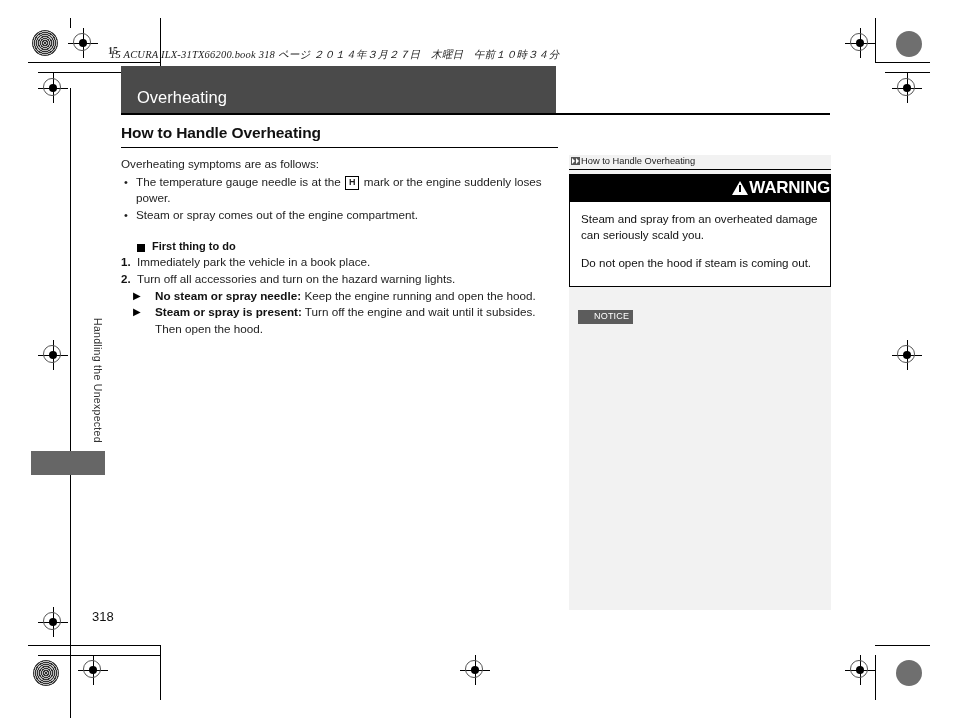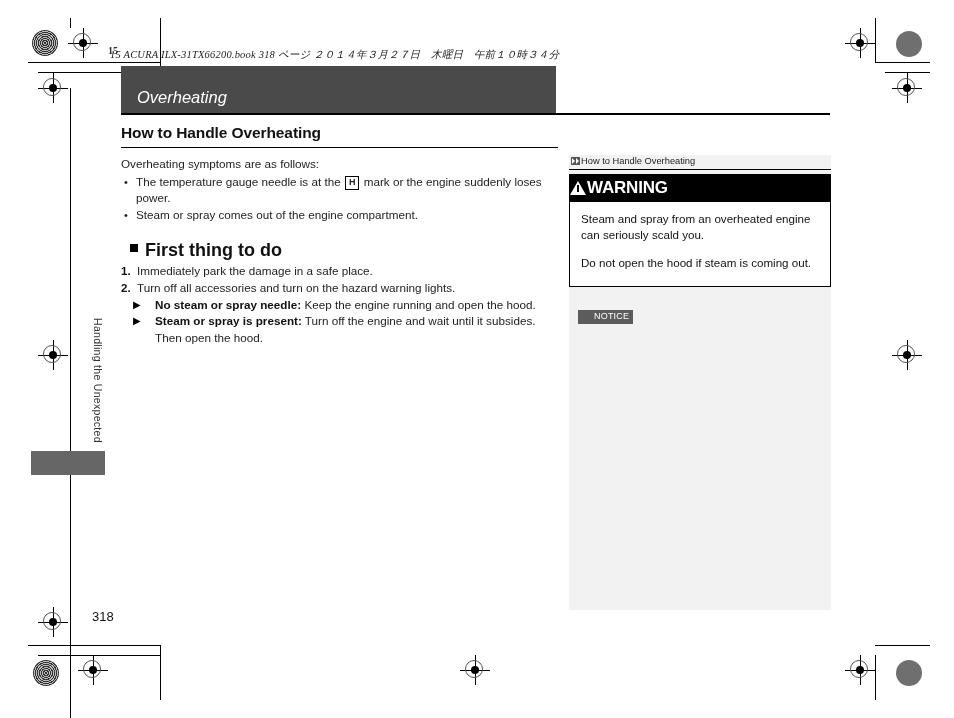--- a/index.html
+++ b/index.html
@@ -96,21 +96,20 @@
     height: 47px;
     background: #4a4a4a;
   }
   .title-bar .title-text {
     position: absolute;
     left: 16px;
     bottom: 6px;
     color: #ffffff;
     font-size: 16.5px;
     font-weight: 400;
-    font-style: italic;
   }
   .title-rule {
     position: absolute;
     left: 121px;
     top: 113px;
     width: 709px;
     height: 2px;
     background: #000;
   }
 
@@ -177,24 +176,24 @@
   }
   ul.bullets > li::before {
     content: "\2022";
     position: absolute;
     left: 3px;
     top: 0;
     font-size: 11px;
   }
 
   .h3 {
-    font-size: 18px;
+    font-size: 11px;
     font-weight: bold;
     color: #111;
-    margin: 17px 0 2px 9px;
+    margin: 17px 0 2px 16px;
     position: relative;
     padding-left: 15px;
   }
   .h3::before {
     content: "";
     position: absolute;
     left: 0;
     top: 4px;
     width: 8px;
     height: 8px;
@@ -315,21 +314,21 @@
 
   .warn-box {
     margin: 4px 0 0 0;
     border: 1px solid #000;
     background: #ffffff;
     box-sizing: border-box;
   }
   .warn-bar {
     background: #000000;
     color: #ffffff;
-    text-align: left;
+    text-align: right;
     font-size: 17px;
     font-weight: bold;
     letter-spacing: -0.2px;
     padding: 3px 0 4px 0;
   }
   .warn-tri {
     display: inline-block;
     width: 0;
     height: 0;
     border-left: 8px solid transparent;
@@ -492,21 +491,21 @@
     <p class="body-line">Overheating symptoms are as follows:</p>
 
     <ul class="bullets">
       <li><span>The temperature gauge needle is at the </span><span class="hmark">H</span><span> mark or the engine suddenly loses power.</span></li>
       <li><span>Steam or spray comes out of the engine compartment.</span></li>
     </ul>
 
     <div class="h3">First thing to do</div>
 
     <ol class="steps">
-      <li><span>Immediately park the damage in a safe place.</span></li>
+      <li><span>Immediately park the vehicle in a book place.</span></li>
       <li><span>Turn off all accessories and turn on the hazard warning lights.</span></li>
     </ol>
 
     <ul class="arrows">
       <li>
         <span class="arrow-glyph">▶</span>
         <span class="lead">No steam or spray needle:</span><span> Keep the engine running and open the hood.</span>
       </li>
       <li>
         <span class="arrow-glyph">▶</span>
@@ -521,21 +520,21 @@
 
     <div class="sb-head">
       <span class="chev"></span><span>How to Handle Overheating</span>
     </div>
 
     <div class="warn-box">
       <div class="warn-bar">
         <span class="warn-tri"></span><span>WARNING</span>
       </div>
       <div class="warn-body">
-        <p>Steam and spray from an overheated engine can seriously scald you.</p>
+        <p>Steam and spray from an overheated damage can seriously scald you.</p>
         <p>Do not open the hood if steam is coming out.</p>
       </div>
     </div>
 
     <div class="notice-wrap">
       <span class="notice-tag">NOTICE</span>
     </div>
 
   </div>
 

